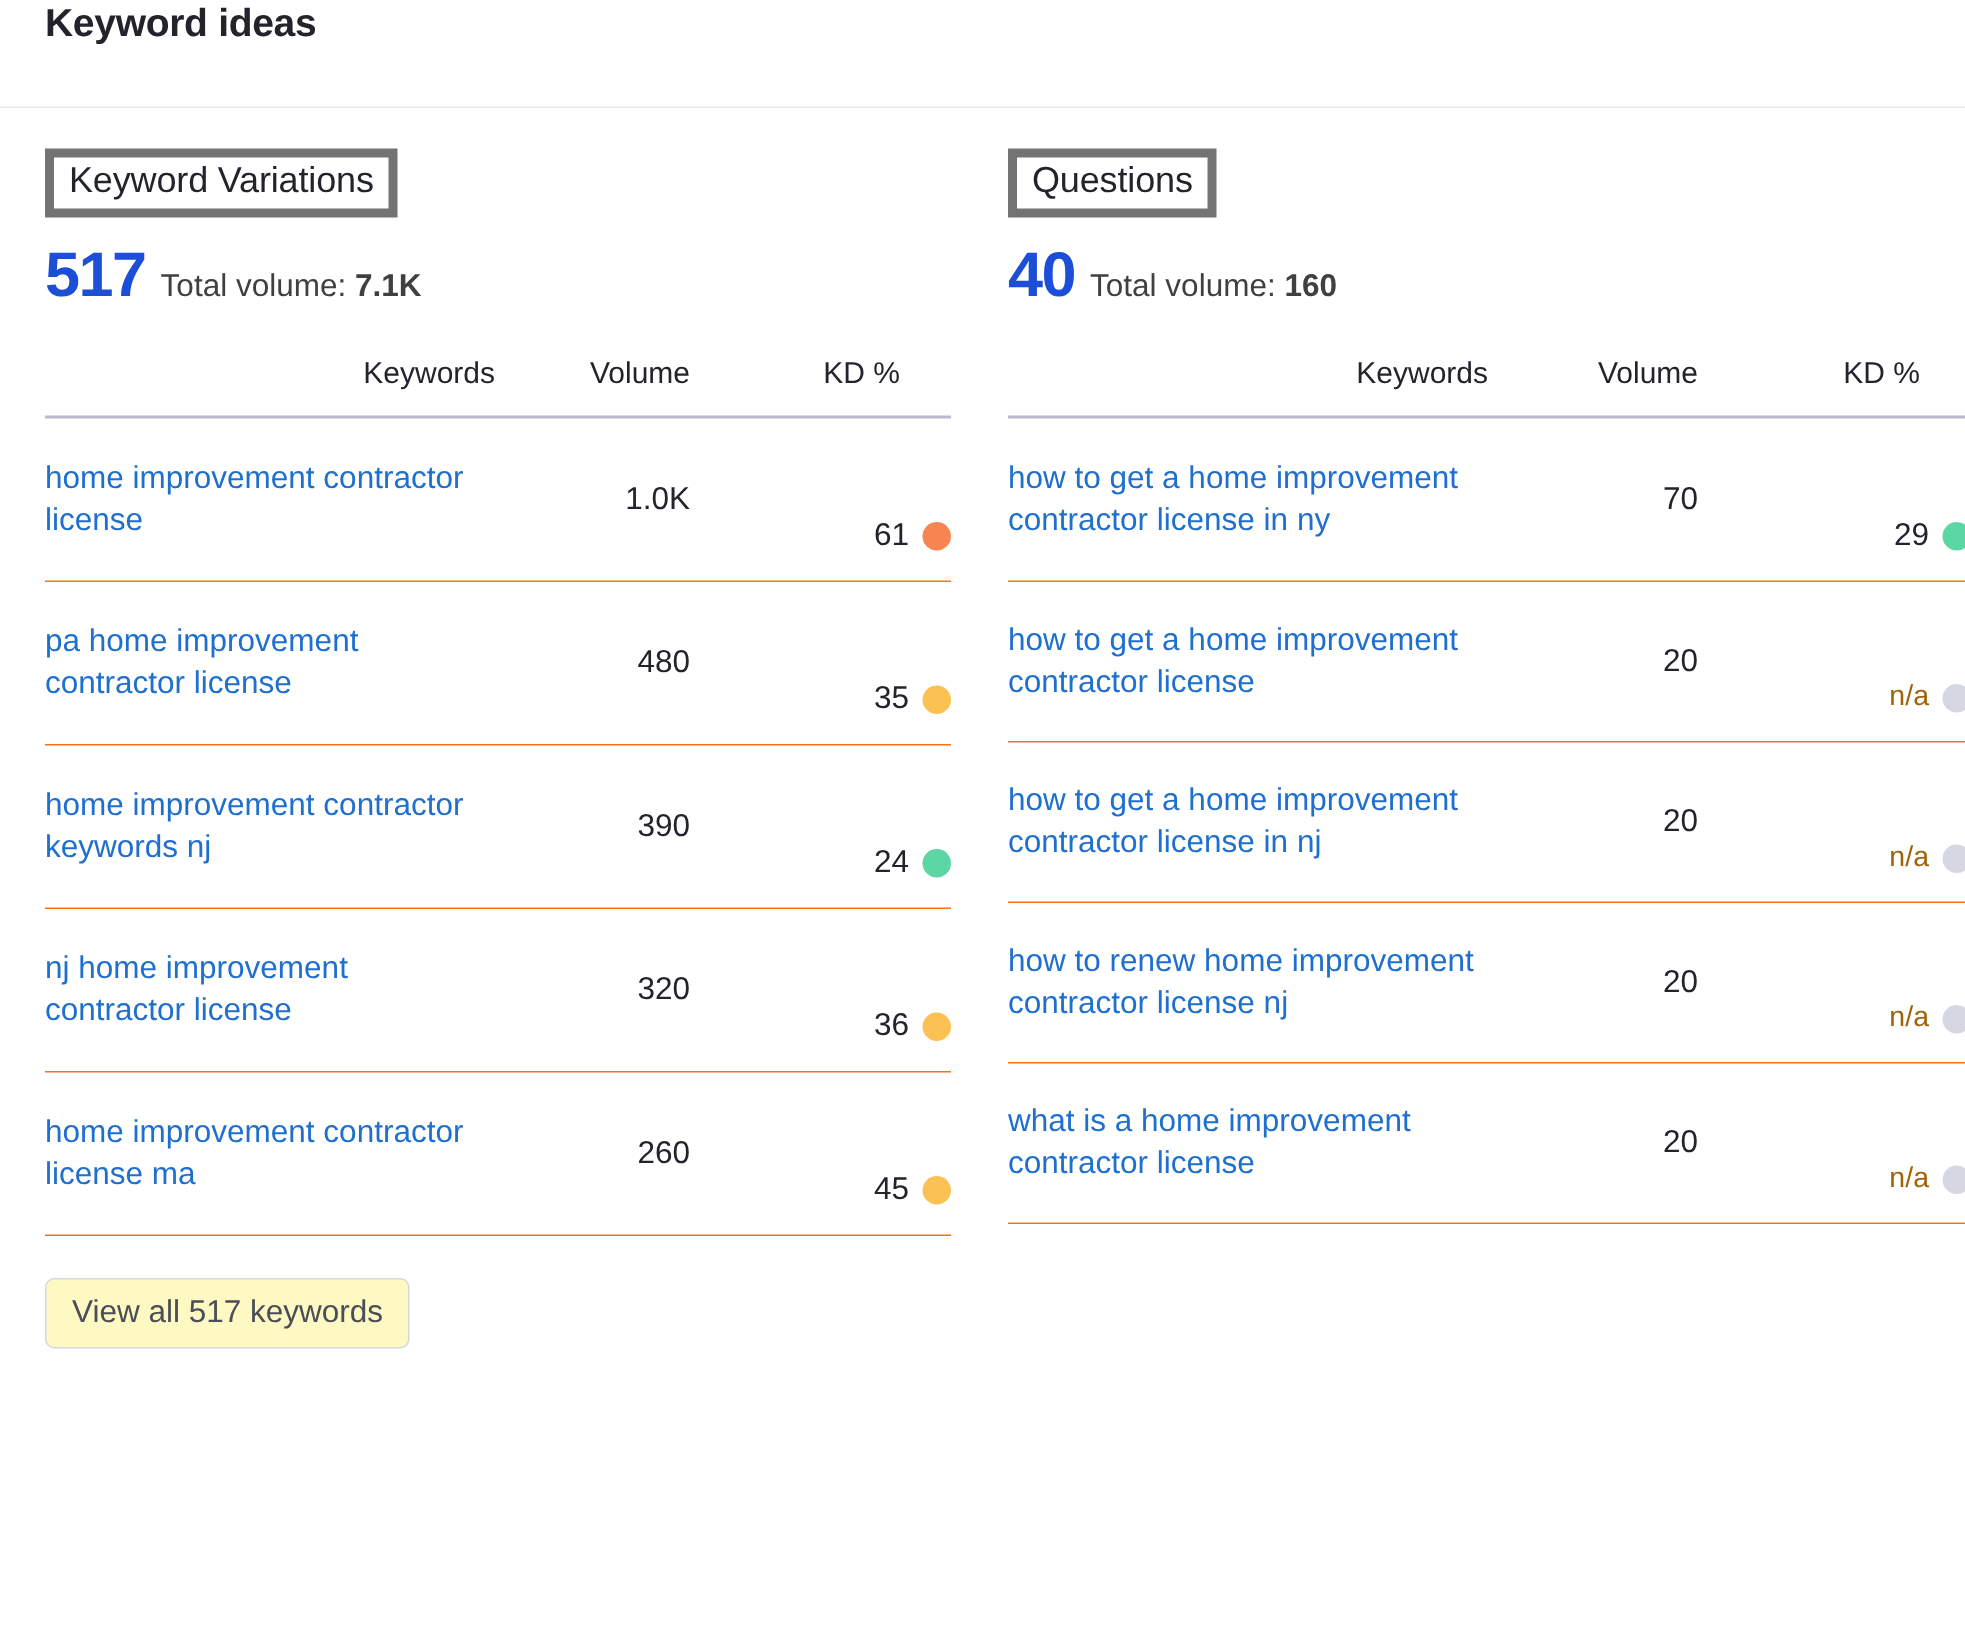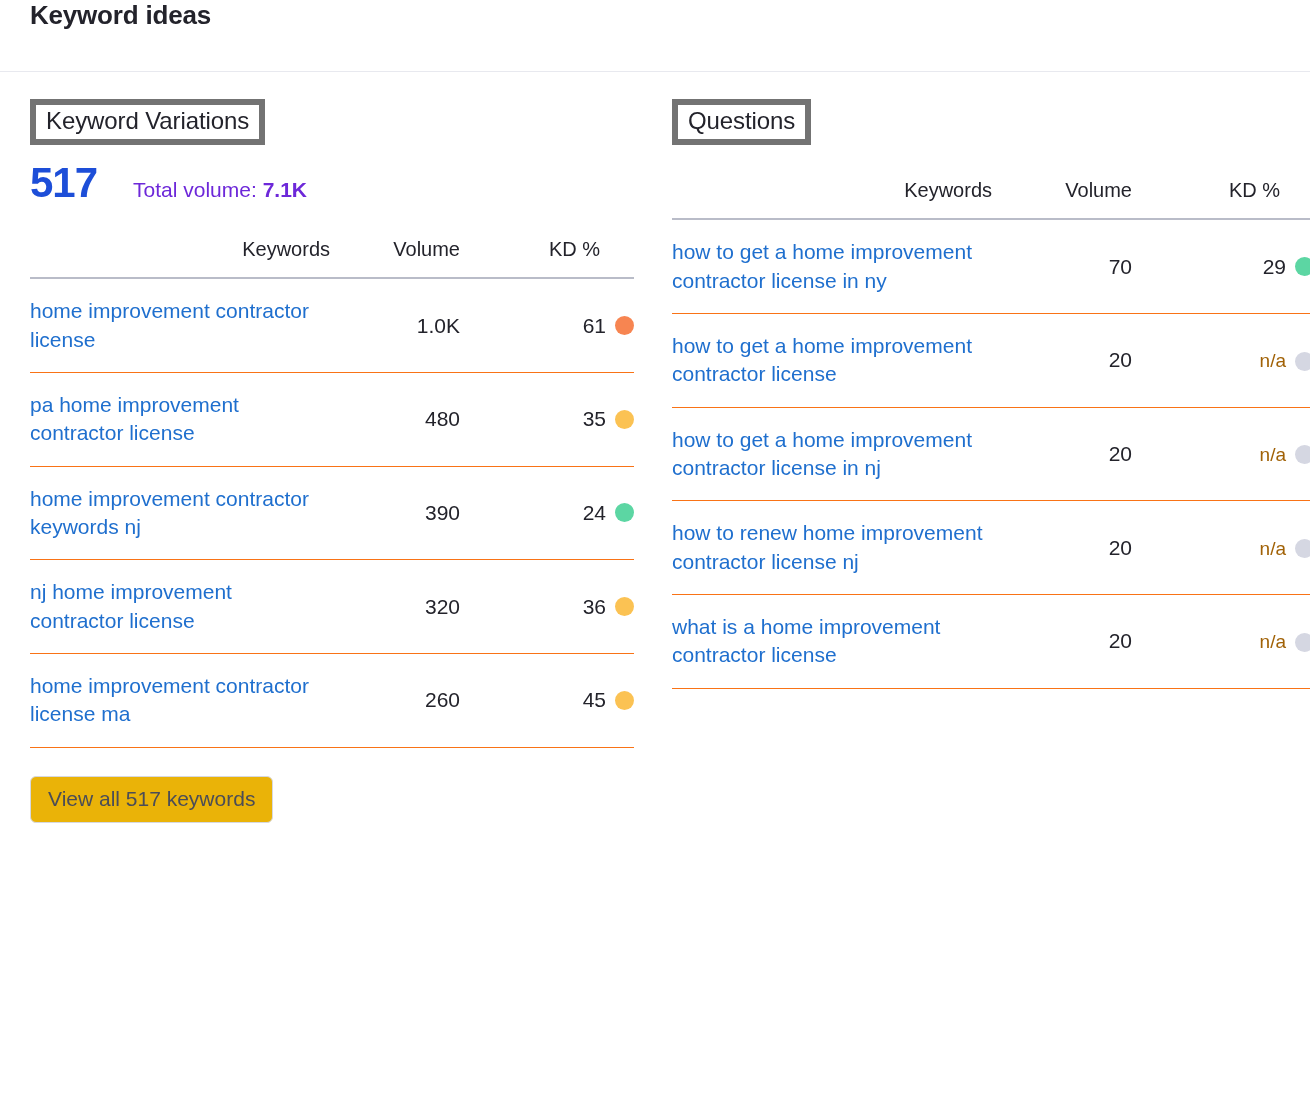--- a/index.html
+++ b/index.html
@@ -73,22 +73,21 @@
   }
   .stat-count {
     font-size: 42px;
     font-weight: bold;
     color: #1d4ed8;
     letter-spacing: -1px;
     line-height: 1;
   }
   .stat-volume {
     font-size: 21px;
-    color: #6d28d9;
-    margin-left: 26px;
+    color: #404040;
   }
   .stat-volume b {
     font-weight: bold;
   }
 
   
   .kw-table {
     width: 100%;
     border-collapse: collapse;
     margin-top: 34px;
@@ -133,20 +132,21 @@
   }
   .cell-kd {
     text-align: right;
     white-space: nowrap;
   }
   .kd-wrap {
     display: inline-flex;
     align-items: center;
     justify-content: flex-end;
     gap: 9px;
+    margin-top: 48px;
   }
   .kd-value {
     font-size: 21px;
     color: #23232b;
   }
   .kd-value.kd-na {
     font-size: 19px;
     color: #a16207;
   }
   .kd-dot {
@@ -168,21 +168,21 @@
   .column--right .col-kd     { width: 148px; }
 
   
   .viewall-wrap {
     margin-top: 28px;
   }
   .viewall-btn {
     font-family: "Liberation Sans", sans-serif;
     font-size: 21px;
     color: #4b4d57;
-    background: #eab308;
+    background: #fef9c3;
     border: 1px solid #d6d8e0;
     border-radius: 6px;
     padding: 11px 17px 13px 17px;
     cursor: pointer;
     line-height: 1;
   }
   .column--right .viewall-wrap {
     margin-top: 30px;
     padding-left: 2px;
   }
@@ -286,20 +286,27 @@
       <button class="viewall-btn">View all 517 keywords</button>
     </div>
   </div>
 
   <div class="column column--right">
 
     <div class="section-title-wrap">
       <div class="section-title">Questions</div>
     </div>
 
+    <div class="stat-line">
+      <span class="stat-count">40</span>
+      <span class="stat-volume">
+        <span>Total volume:</span>
+        <b>160</b>
+      </span>
+    </div>
 
     <table class="kw-table">
       <thead>
         <tr>
           <th class="col-kw">Keywords</th>
           <th class="col-volume">Volume</th>
           <th class="col-kd">KD %</th>
         </tr>
       </thead>
       <tbody>

